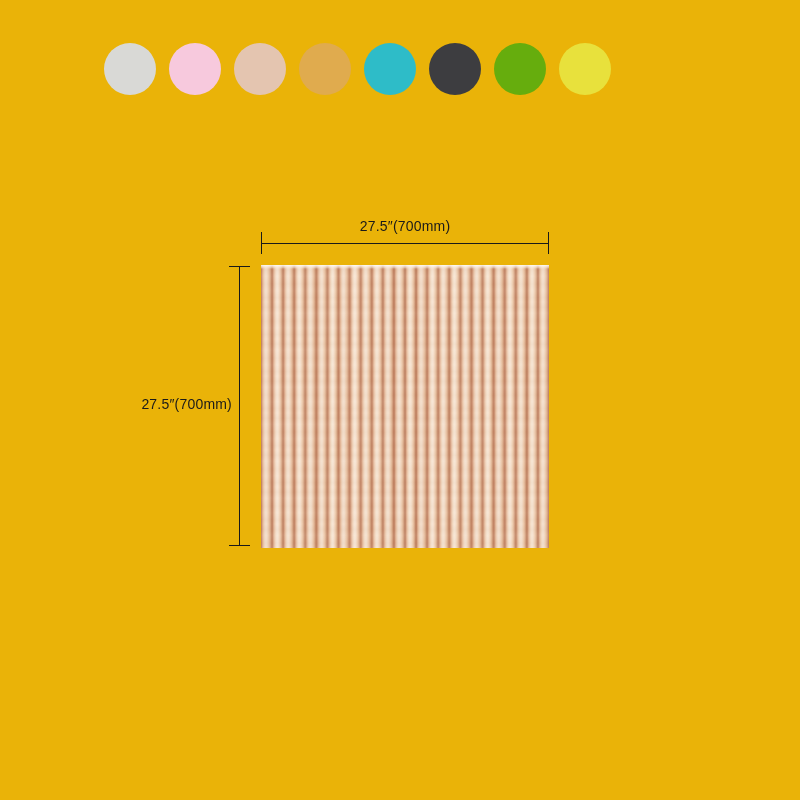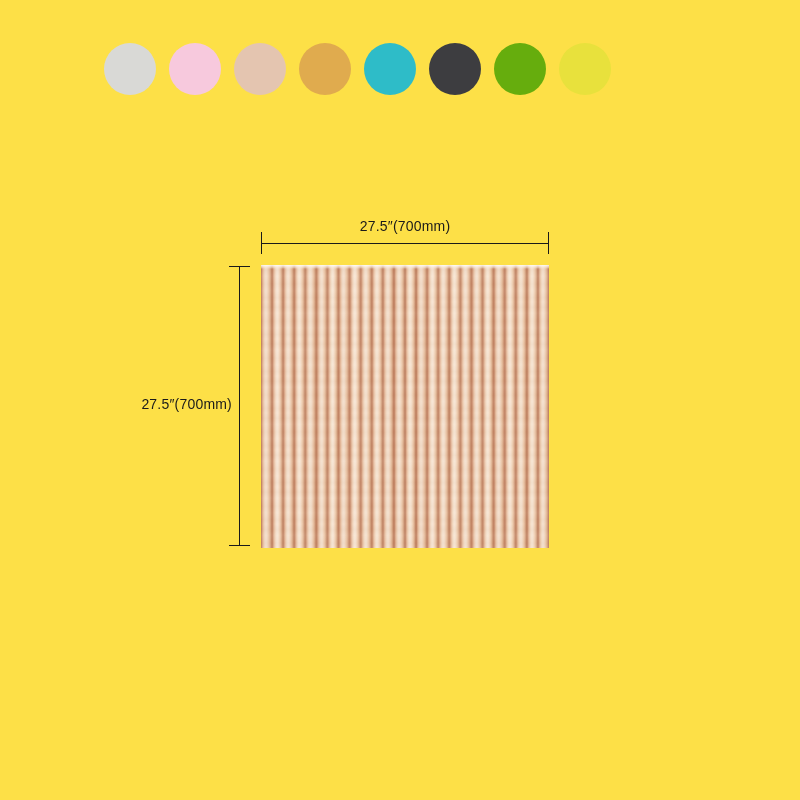--- a/index.html
+++ b/index.html
@@ -10,21 +10,21 @@
     height: 800px;
     background: #ffffff;
     font-family: "Liberation Sans", sans-serif;
     overflow: hidden;
   }
 
   #stage {
     position: relative;
     width: 800px;
     height: 800px;
-    background: #fde047;
+    background: #eab308;
   }
 
   
   #swatch-row {
     position: absolute;
     left: 104px;
     top: 43px;
     display: flex;
     gap: 13px;
     align-items: center;

